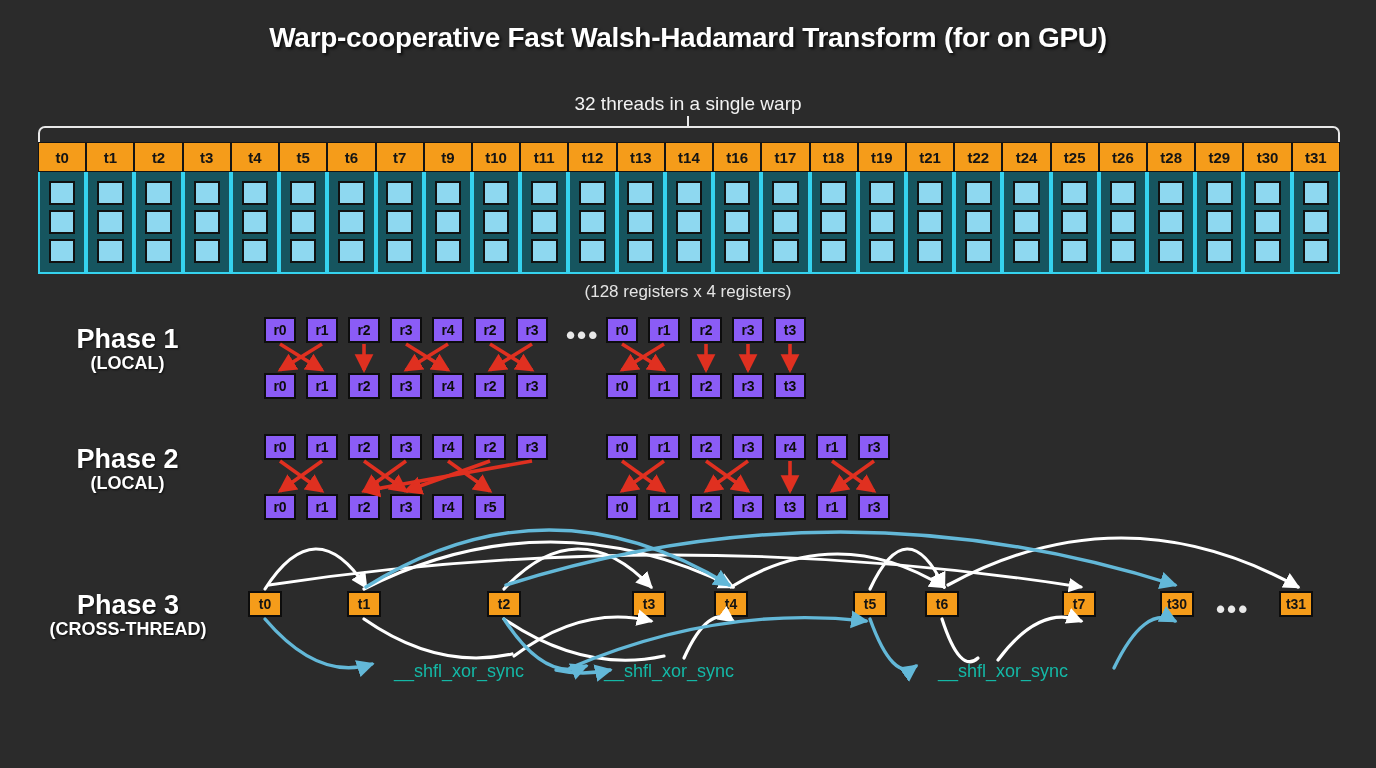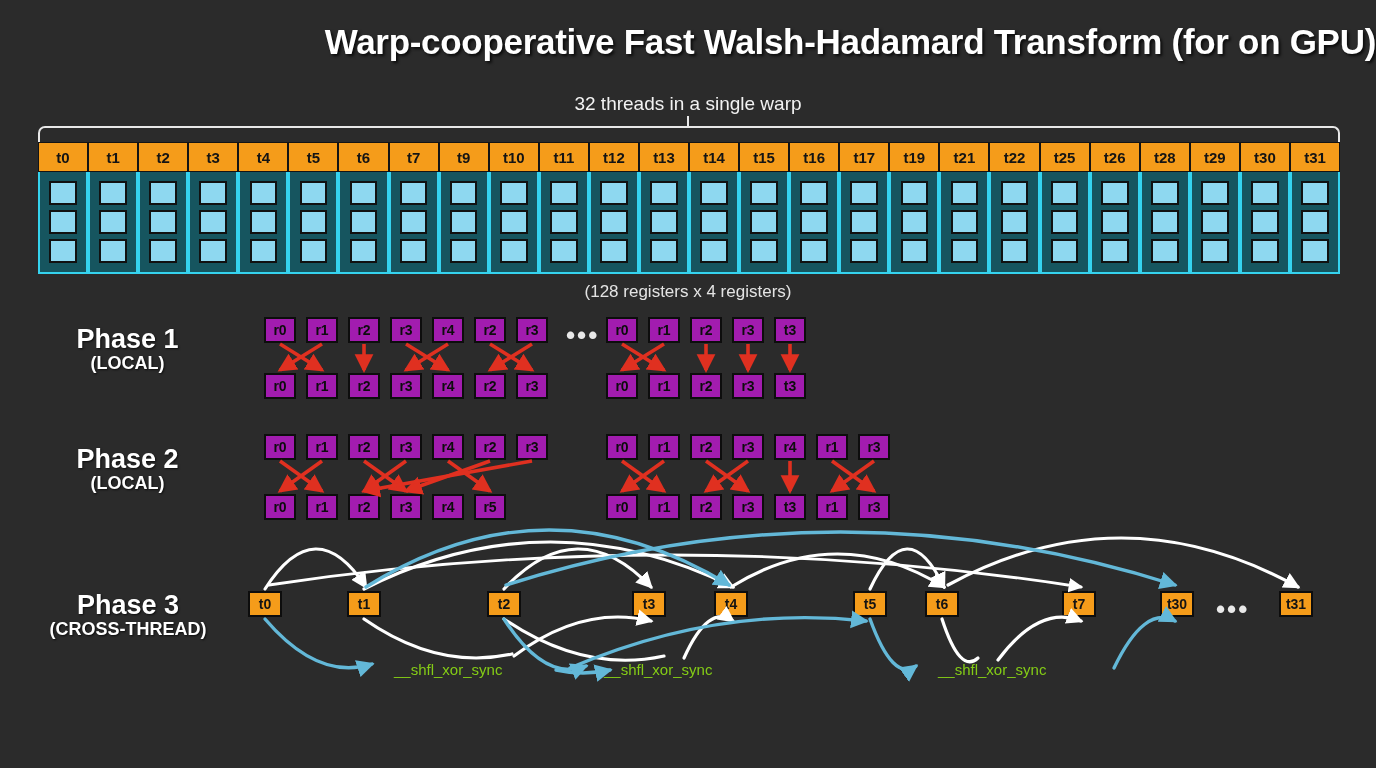--- a/index.html
+++ b/index.html
@@ -8,22 +8,22 @@
     background:#2b2b2b;
     font-family:"Liberation Sans", sans-serif;
     color:#ffffff;
     overflow:hidden;
     position:relative;
   }
   #stage{position:relative;width:1376px;height:768px;}
 
   .title{
     position:absolute;top:22px;left:0;width:1376px;
-    text-align:right;
-    font-size:35px;font-weight:bold;
+    text-align:center;
+    font-size:28px;font-weight:bold;
     letter-spacing:-0.3px;
     text-shadow:2px 2px 3px rgba(0,0,0,.75);
   }
 
   .warp-caption{
     position:absolute;top:93px;left:0;width:1376px;
     text-align:center;font-size:19px;color:#f2f2f2;
   }
 
   
@@ -82,21 +82,21 @@
     position:absolute;text-align:center;color:#fff;
   }
   .phase-label .pl-main{font-size:27px;font-weight:bold;line-height:1.05;
     text-shadow:1px 1px 2px rgba(0,0,0,.7);}
   .phase-label .pl-sub{font-size:18px;font-weight:bold;line-height:1.15;
     text-shadow:1px 1px 2px rgba(0,0,0,.7);}
 
   .rbox{
     position:absolute;
     width:32px;height:26px;
-    background:#a21caf;
+    background:#8b5cf6;
     border:2px solid #0d0d0d;
     box-sizing:border-box;
     color:#0d0d0d;
     font-size:14px;font-weight:600;
     display:flex;align-items:center;justify-content:center;
   }
   .tbox{
     position:absolute;
     width:34px;height:26px;
     background:#f59c1a;
@@ -104,21 +104,21 @@
     box-sizing:border-box;
     color:#141414;
     font-size:14px;font-weight:600;
     display:flex;align-items:center;justify-content:center;
   }
   .dots{
     position:absolute;color:#e9e9e9;font-size:26px;font-weight:bold;
     letter-spacing:2px;line-height:1;
   }
   .shfl{
-    position:absolute;color:#84cc16;font-size:15px;white-space:nowrap;
+    position:absolute;color:#14b8a6;font-size:18px;white-space:nowrap;
   }
   .footer{
     position:absolute;top:714px;left:0;width:1376px;text-align:center;
     font-size:31px;font-weight:bold;
     text-shadow:2px 2px 3px rgba(0,0,0,.75);
   }
   svg.overlay{position:absolute;left:0;top:0;width:1376px;height:768px;pointer-events:none;}
 </style>
 </head>
 <body>
@@ -238,61 +238,69 @@
       </div>
       <div class="tcol">
         <div class="thead">t14</div>
         <div class="tbody">
           <div class="reg"></div>
           <div class="reg"></div>
           <div class="reg"></div>
         </div>
       </div>
       <div class="tcol">
-        <div class="thead">t15</div>
-        <div class="tbody">
-          <div class="reg"></div>
-          <div class="reg"></div>
-          <div class="reg"></div>
-        </div>
-      </div>
-      <div class="tcol">
         <div class="thead">t16</div>
         <div class="tbody">
           <div class="reg"></div>
           <div class="reg"></div>
           <div class="reg"></div>
         </div>
       </div>
       <div class="tcol">
         <div class="thead">t17</div>
         <div class="tbody">
           <div class="reg"></div>
           <div class="reg"></div>
           <div class="reg"></div>
         </div>
       </div>
       <div class="tcol">
+        <div class="thead">t18</div>
+        <div class="tbody">
+          <div class="reg"></div>
+          <div class="reg"></div>
+          <div class="reg"></div>
+        </div>
+      </div>
+      <div class="tcol">
         <div class="thead">t19</div>
         <div class="tbody">
           <div class="reg"></div>
           <div class="reg"></div>
           <div class="reg"></div>
         </div>
       </div>
       <div class="tcol">
         <div class="thead">t21</div>
         <div class="tbody">
           <div class="reg"></div>
           <div class="reg"></div>
           <div class="reg"></div>
         </div>
       </div>
       <div class="tcol">
         <div class="thead">t22</div>
+        <div class="tbody">
+          <div class="reg"></div>
+          <div class="reg"></div>
+          <div class="reg"></div>
+        </div>
+      </div>
+      <div class="tcol">
+        <div class="thead">t24</div>
         <div class="tbody">
           <div class="reg"></div>
           <div class="reg"></div>
           <div class="reg"></div>
         </div>
       </div>
       <div class="tcol">
         <div class="thead">t25</div>
         <div class="tbody">
           <div class="reg"></div>

